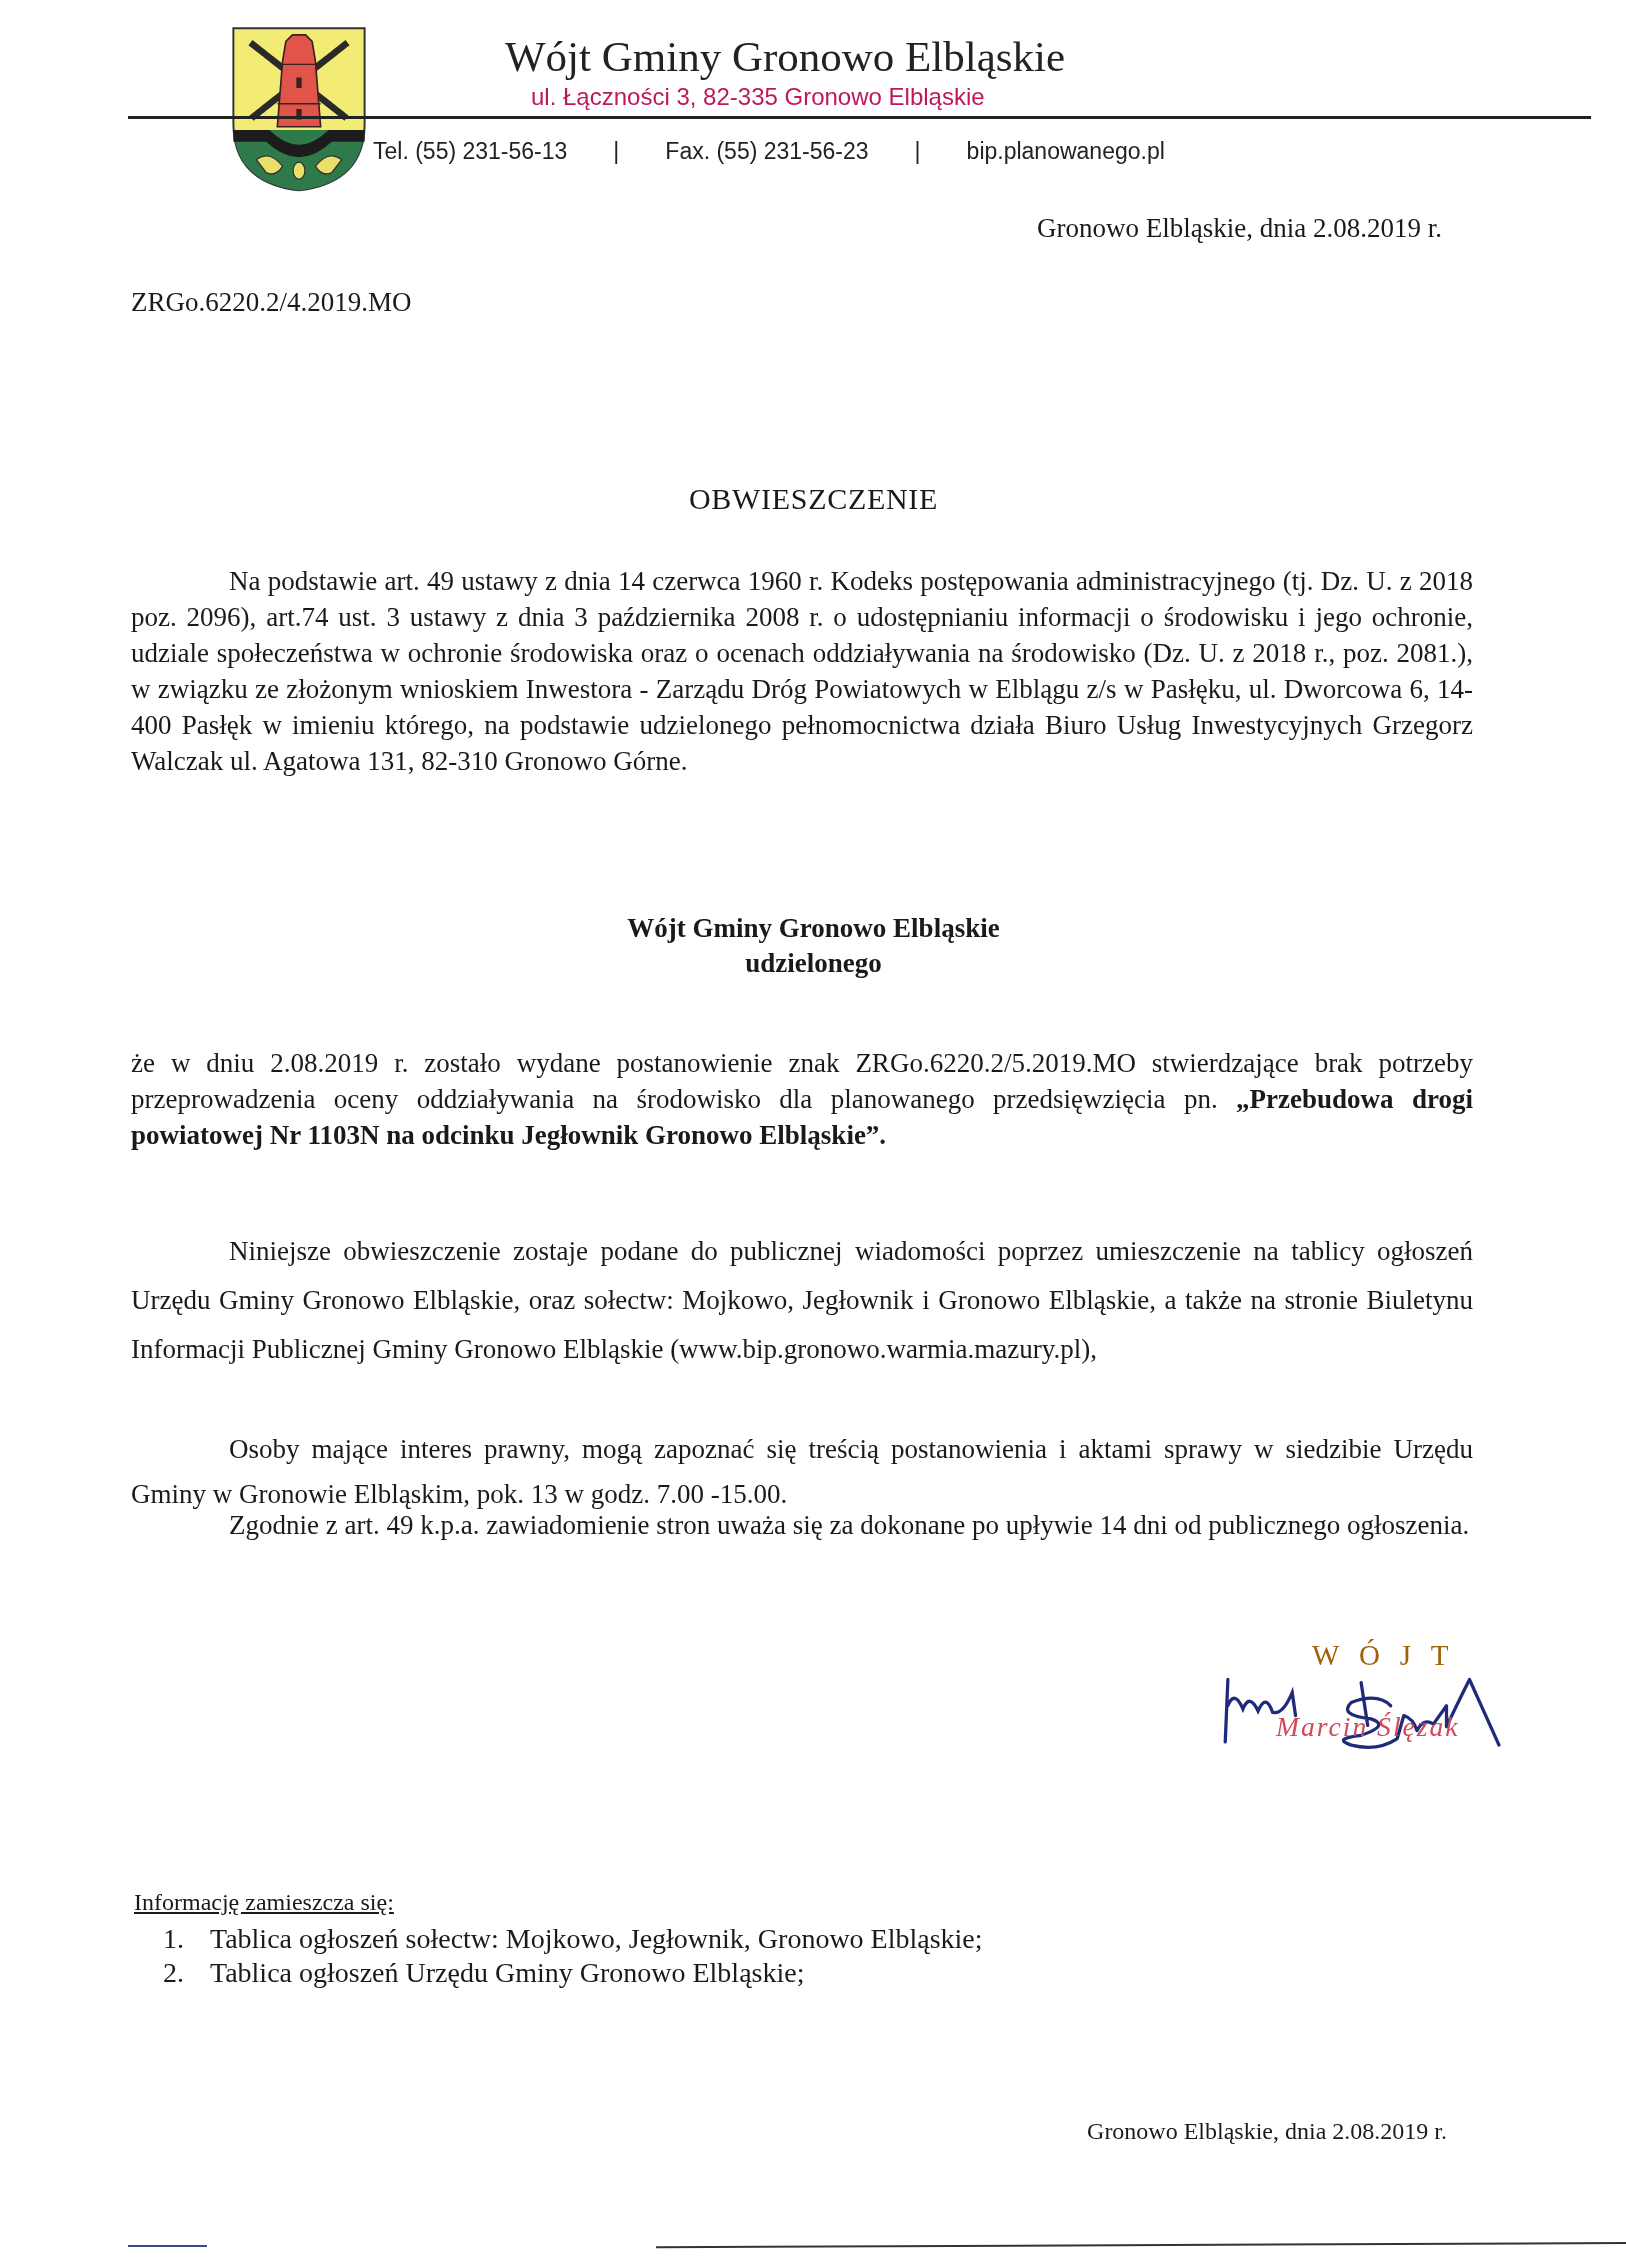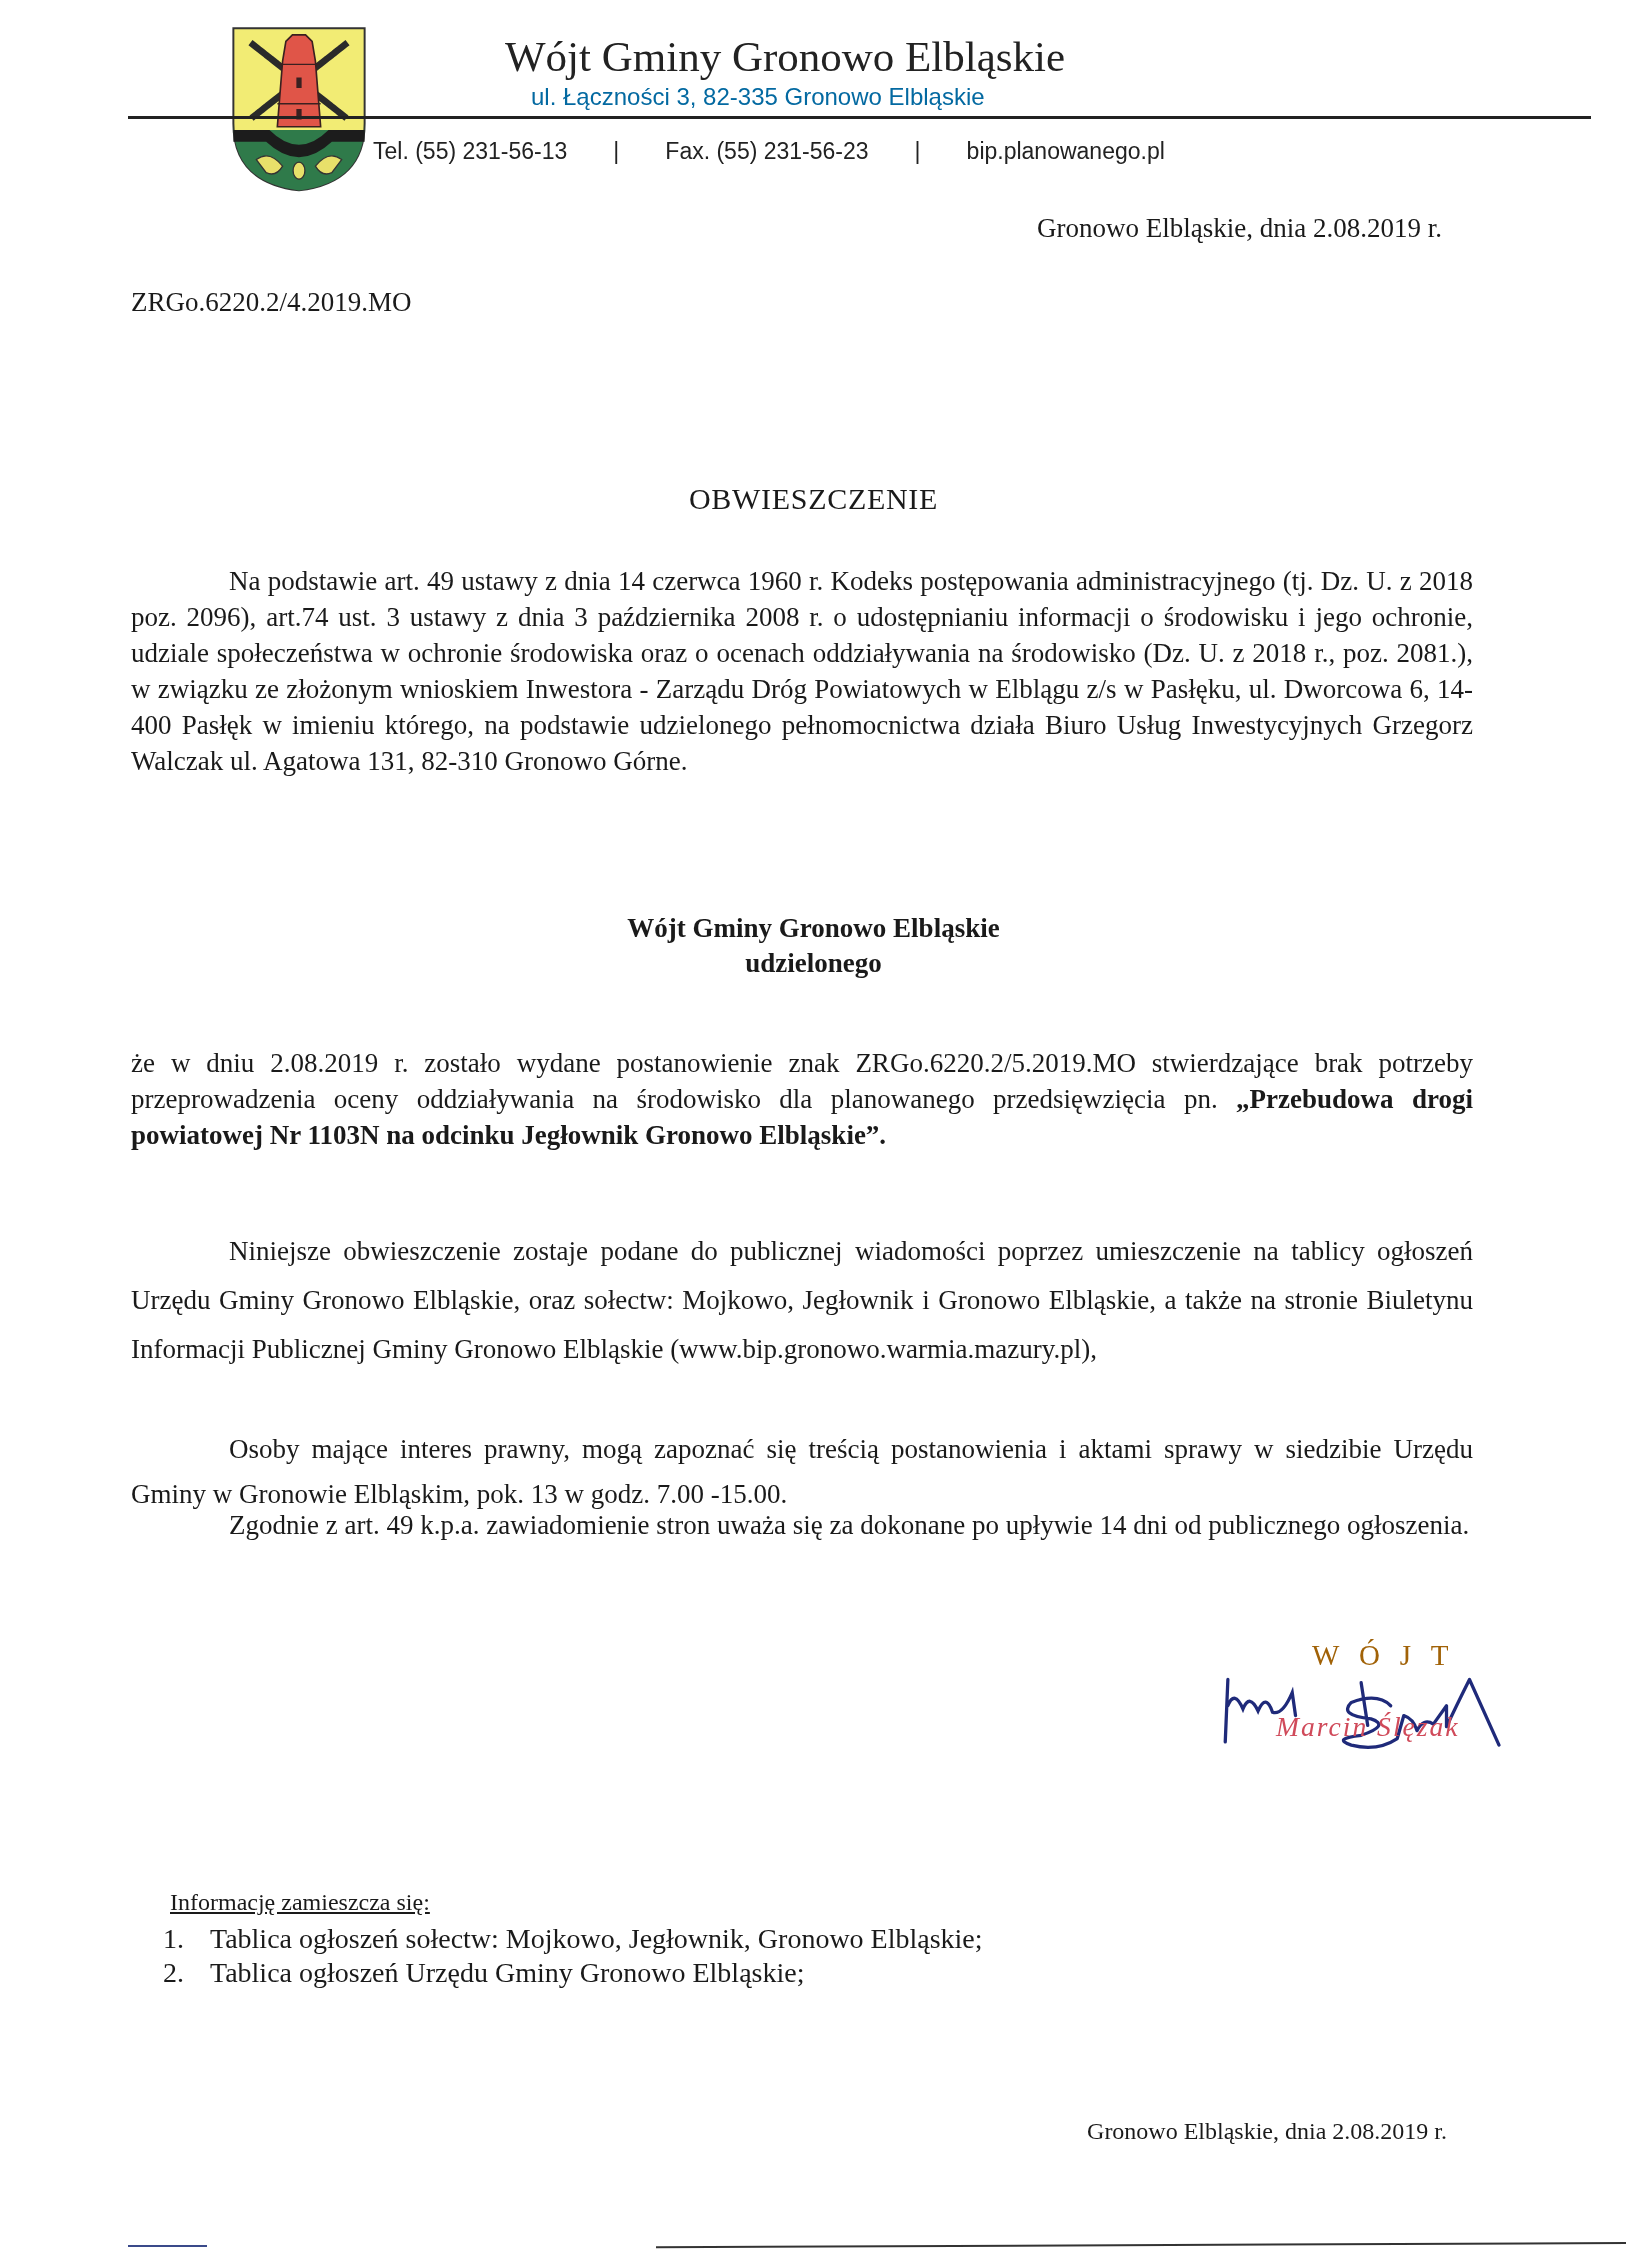--- a/index.html
+++ b/index.html
@@ -3,21 +3,21 @@
 <meta charset="utf-8">
 <style>
   html, body { margin: 0; padding: 0; background: #ffffff; }
   body { width: 1627px; height: 2261px; position: relative; overflow: hidden;
          font-family: "Liberation Serif", "DejaVu Serif", serif; color: #1a1a1a; }
   .abs { position: absolute; }
 
   
   .crest { left: 230px; top: 25px; width: 138px; height: 168px; }
   .lh-title { left: 505px; top: 31.5px; font-size: 43px; letter-spacing: 0px; white-space: nowrap; color: #222; }
-  .lh-addr { left: 531px; top: 83px; font-family: "Liberation Sans", sans-serif; font-size: 24px; white-space: nowrap; color: #0369a1; }
+  .lh-addr { left: 531px; top: 83px; font-family: "Liberation Sans", sans-serif; font-size: 24px; white-space: nowrap; color: #be185d; }
   .lh-rule { left: 128px; top: 116px; width: 1463px; height: 2.6px; background: #222; }
   .lh-contacts { left: 373px; top: 138px; font-family: "Liberation Sans", sans-serif; font-size: 23px; white-space: nowrap; color: #222; display: flex; gap: 8px; }
   .lh-contacts .sep { display: inline-block; margin: 0 38px; }
 
   .date-top { right: 185px; top: 213px; font-size: 27px; white-space: nowrap; }
   .ref { left: 131px; top: 287px; font-size: 27px; white-space: nowrap; }
 
   .title { left: 0; width: 1627px; top: 482px; text-align: center; font-weight: normal; font-size: 30px; letter-spacing: 0.7px; }
 
   .para { left: 131px; width: 1342px; font-size: 27px; line-height: 36px; text-align: justify; }
@@ -29,21 +29,21 @@
   .p3 { top: 1227px; line-height: 49px; }
   .p4 { top: 1427px; line-height: 45px; }
   .p5 { top: 1502px; line-height: 47px; }
 
   
   .stamp-wojt { left: 1312px; top: 1639px; font-size: 29px; color: #a16207; letter-spacing: 19.7px; white-space: nowrap; }
   .stamp-name { left: 1276px; top: 1711px; font-size: 27.6px; font-style: italic; color: #d04a5a; letter-spacing: 2px; white-space: nowrap; }
   .signature { left: 1220px; top: 1653px; width: 302px; height: 112px; }
 
   
-  .info-head { left: 134px; top: 1889px; font-size: 24px; text-decoration: underline; white-space: nowrap; margin-left: 36px; }
+  .info-head { left: 134px; top: 1889px; font-size: 24px; text-decoration: underline; white-space: nowrap; }
   .info-list { left: 163px; top: 1922px; margin: 0; padding: 0; list-style: none; font-size: 28px; }
   .info-list li { height: 34px; line-height: 34px; white-space: nowrap; }
   .info-list .num { display: inline-block; width: 47px; }
 
   .date-bottom { right: 180px; top: 2118px; font-size: 24px; white-space: nowrap; }
 
   .edge-left { left: 128px; top: 2245px; width: 79px; height: 2px; background: #3a4a8a; }
   .edge-right { left: 656px; top: 2242px; width: 971px; height: 2px; background: #333; transform: rotate(-0.25deg); transform-origin: right; }
 </style>
 </head>

